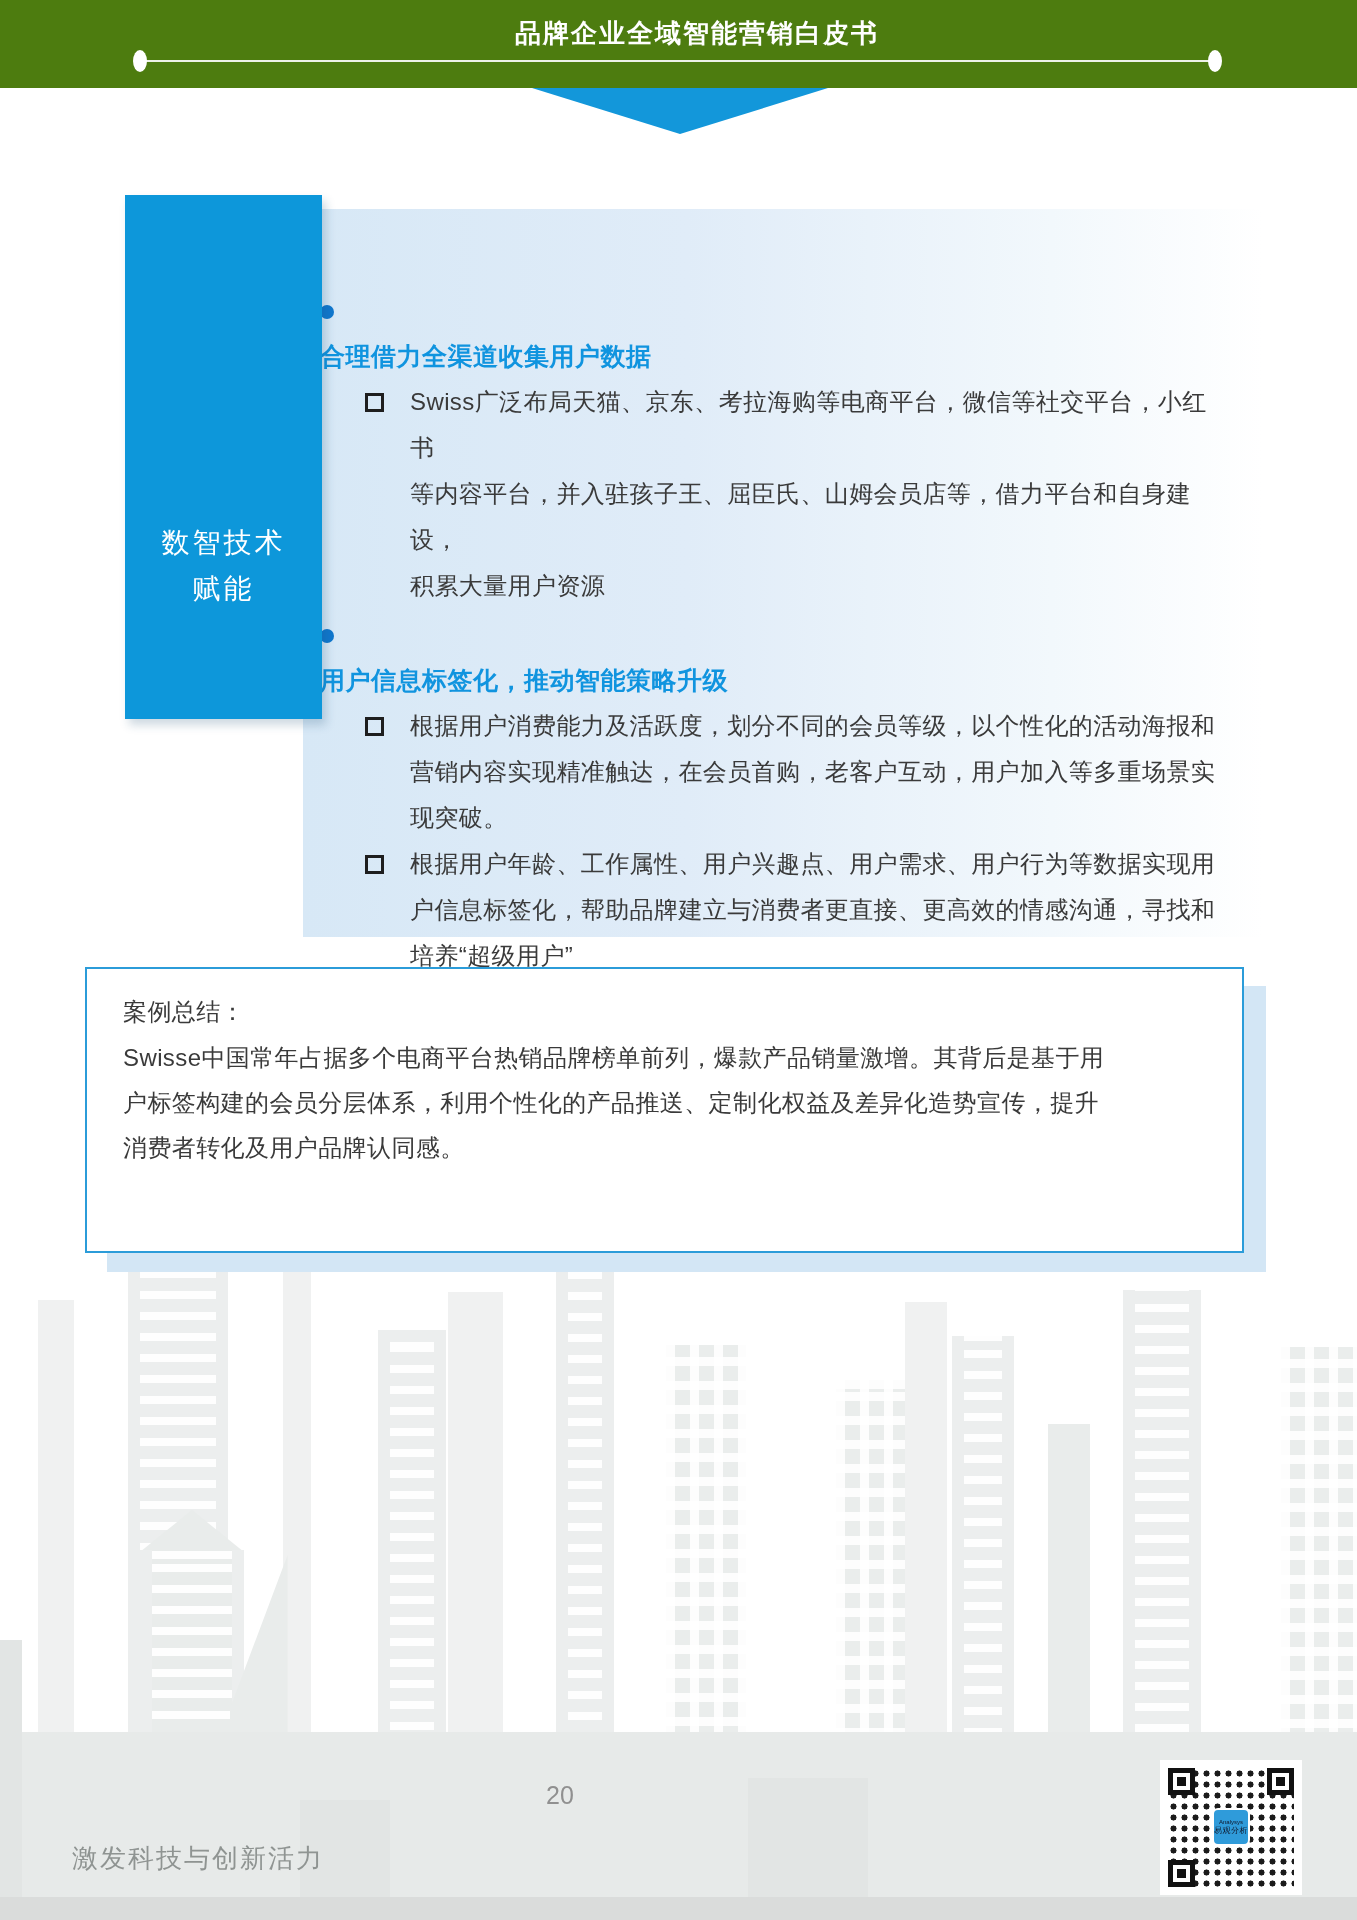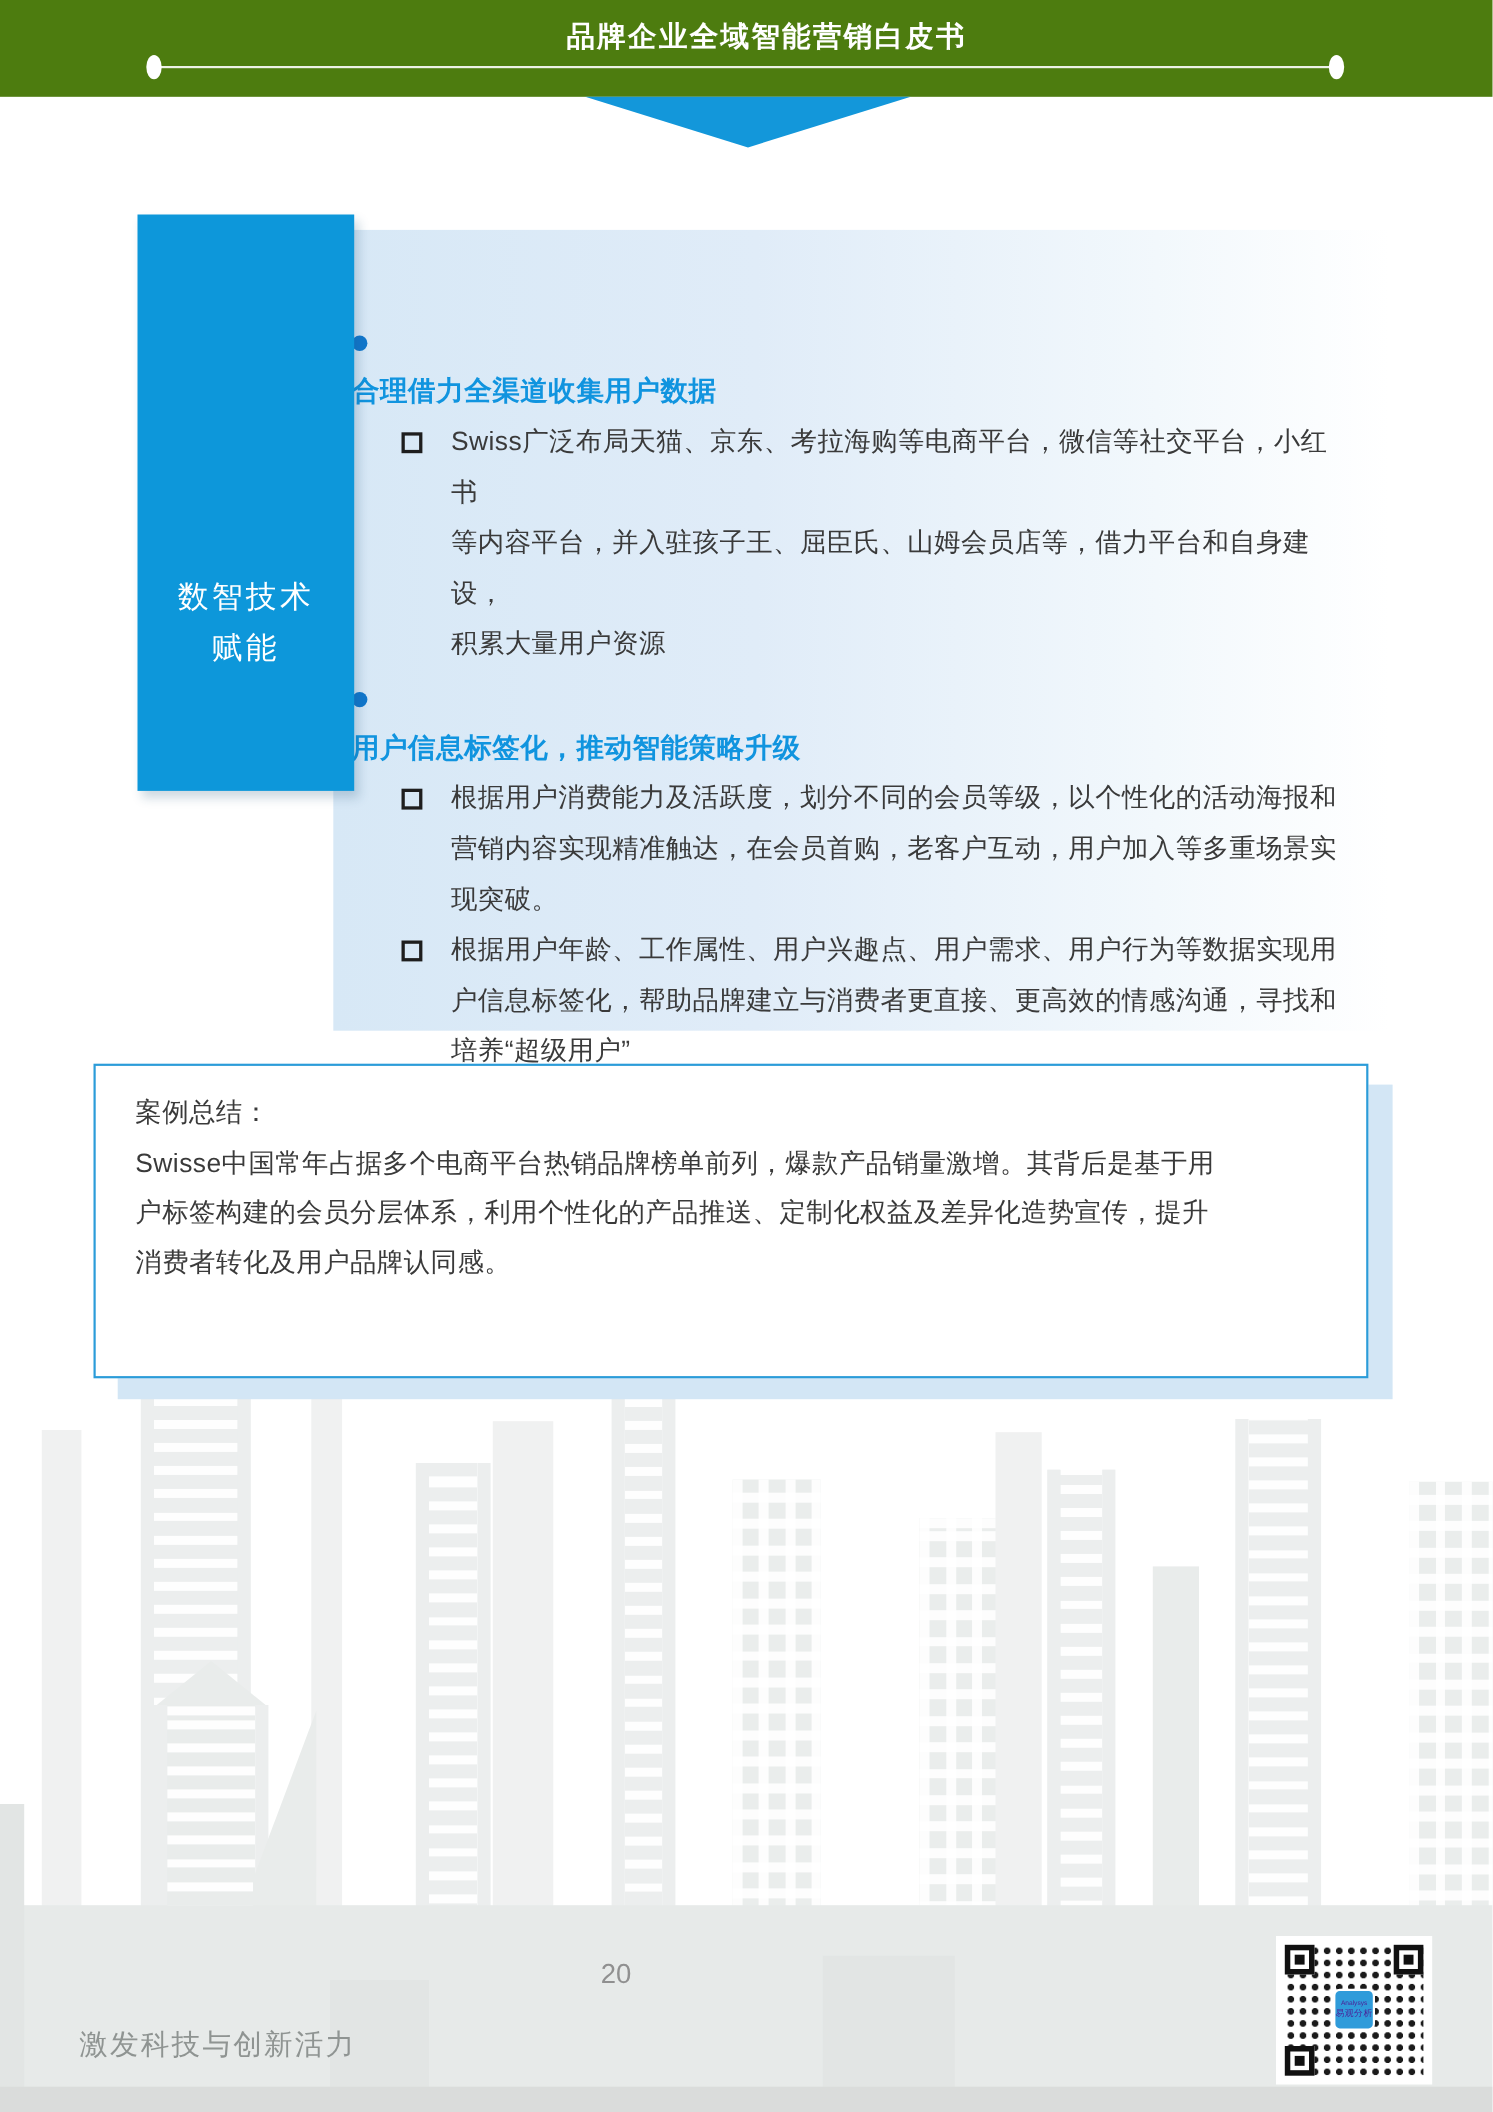--- a/index.html
+++ b/index.html
@@ -90,21 +90,21 @@
     background-size:11px 11px;
   }
   .qr-finder{position:absolute;width:17px;height:17px;border:5px solid #111111;background:#ffffff;}
   .qr-finder::after{content:"";position:absolute;left:4px;top:4px;width:9px;height:9px;background:#111111;}
   .qr-finder.tl{left:0;top:0;}
   .qr-finder.tr{right:0;top:0;}
   .qr-finder.bl{left:0;bottom:0;}
   .qr-logo{
     position:absolute;left:44px;top:40px;width:38px;height:38px;background:#2f9bda;
     border:2px solid #ffffff;border-radius:6px;box-sizing:border-box;
-    display:flex;flex-direction:column;align-items:center;justify-content:center;color:#4c1d95;
+    display:flex;flex-direction:column;align-items:center;justify-content:center;color:#0f172a;
   }
   .qr-logo-l1{font-size:6px;line-height:8px;}
   .qr-logo-l2{font-size:8px;line-height:10px;letter-spacing:0.5px;}
 </style>
 </head>
 <body>
 
 <div class="page">
 
   <div class="skyline">

